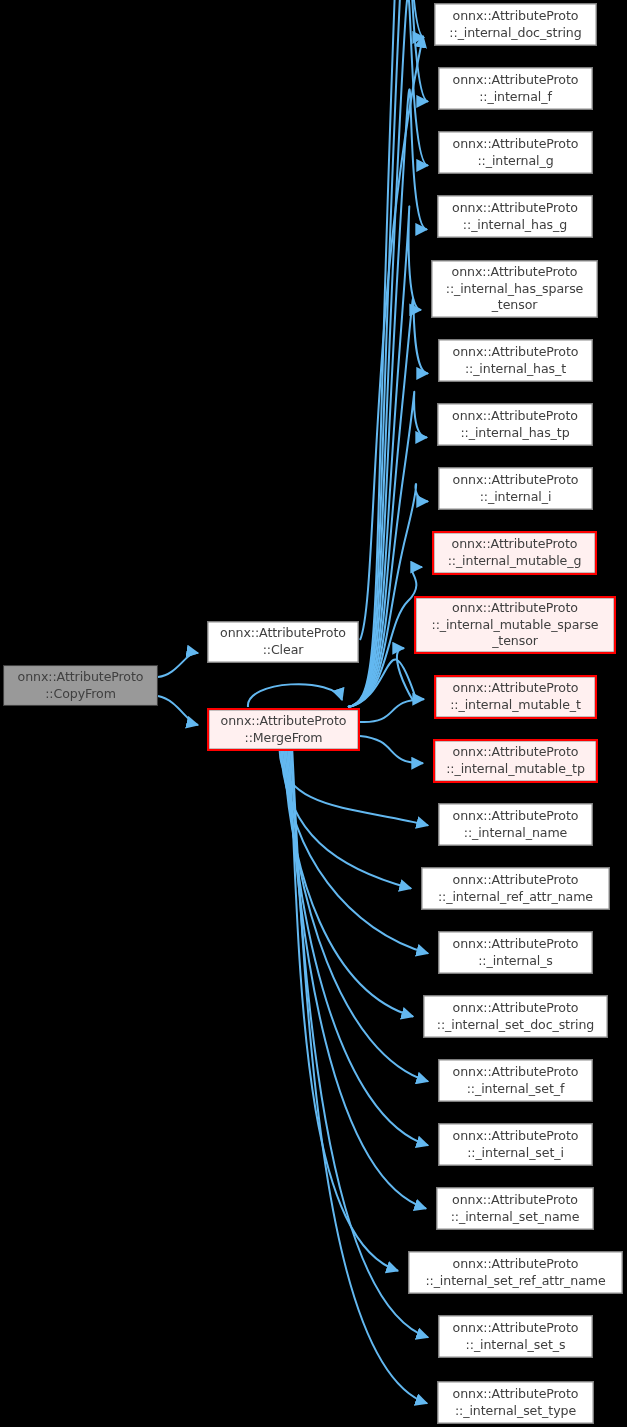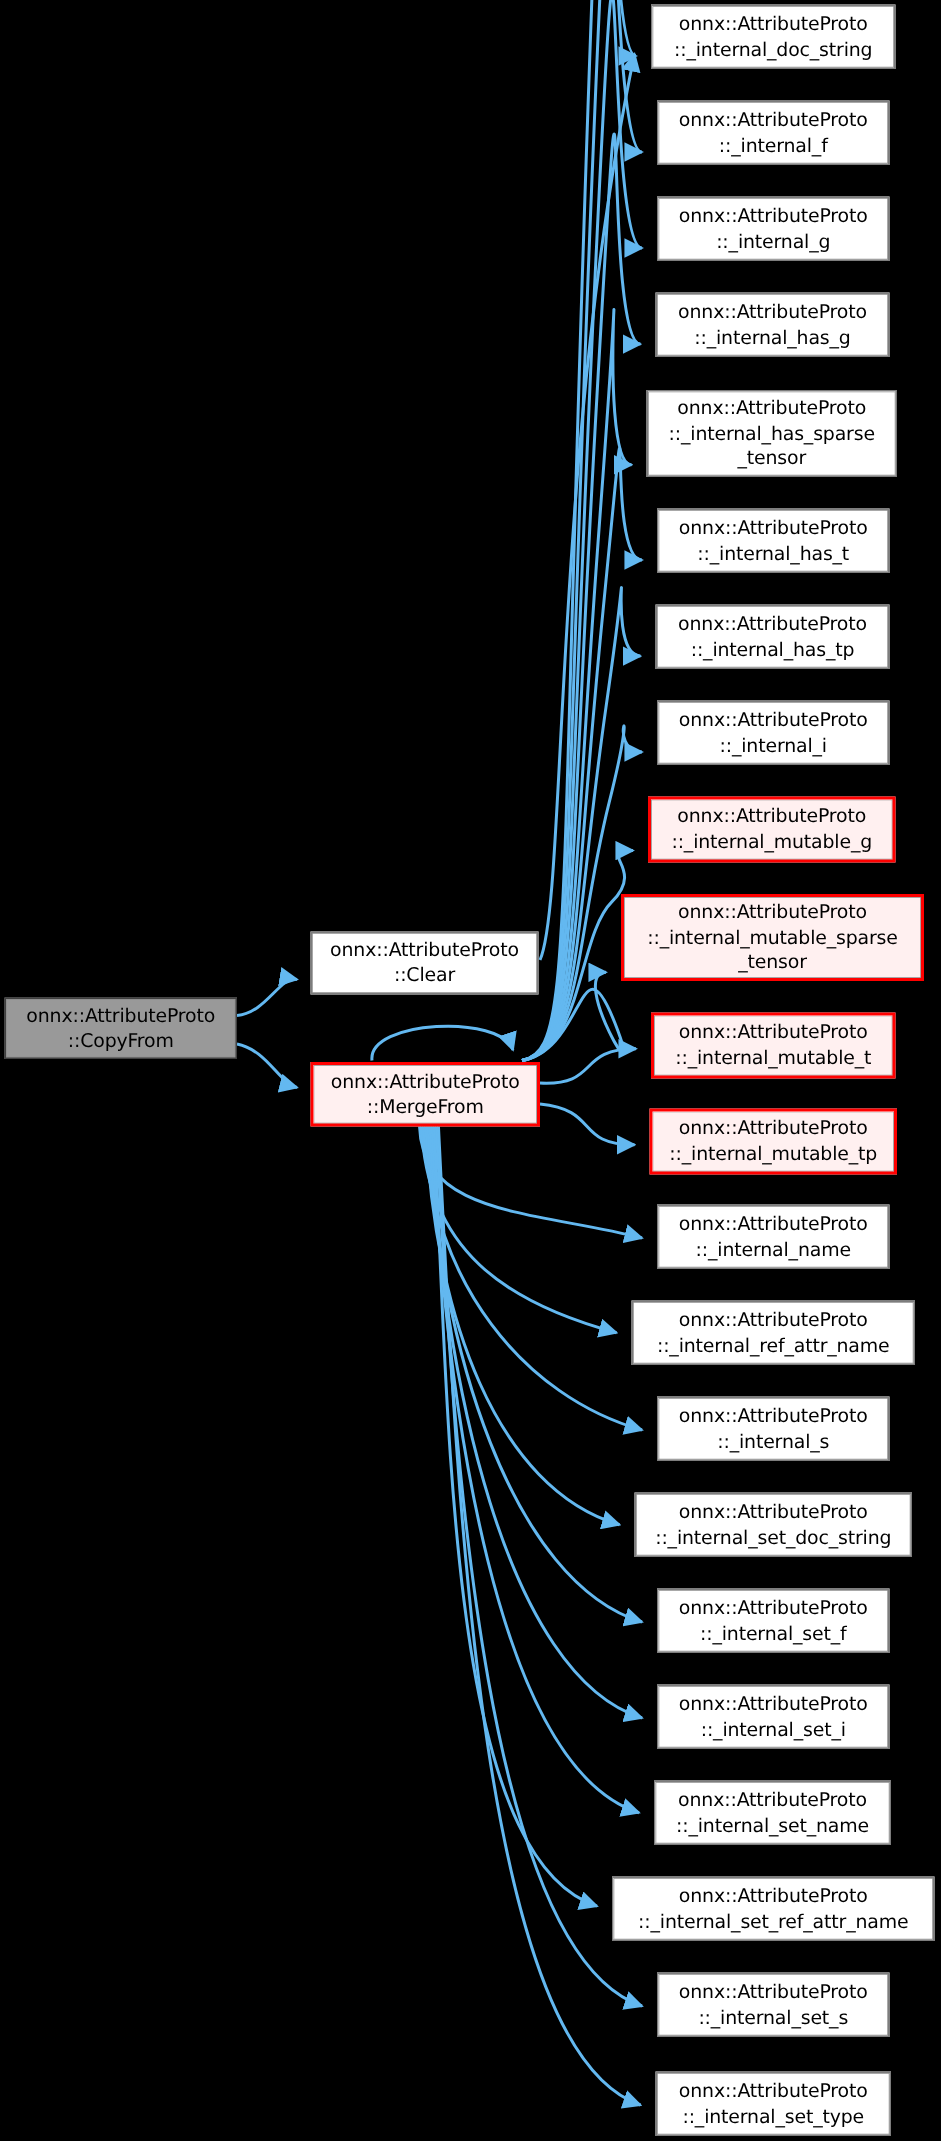--- a/index.html
+++ b/index.html
@@ -15,21 +15,21 @@
   .node{
     position:absolute;
     box-sizing:border-box;
     display:flex;
     align-items:center;
     justify-content:flex-end;
     text-align:center;
     font-size:12.6px;
     line-height:1.32;
     letter-spacing:-0.1px;
-    color:#000000;
+    color:#404040;
     white-space:pre-line;
     border:1px solid #808080;
     background:#ffffff;
     box-shadow:0 0 0 0.5px #8c8c8c inset;
   }
   .node.plain{background:#ffffff;border:1px solid #7d7d7d;}
   .node.current{background:#999999;border:1px solid #404040;}
   .node.hl{background:#fff0f0;border:2px solid #ff0000;}
   .node span{display:block;width:100%;padding:0 3px;}
 </style>

